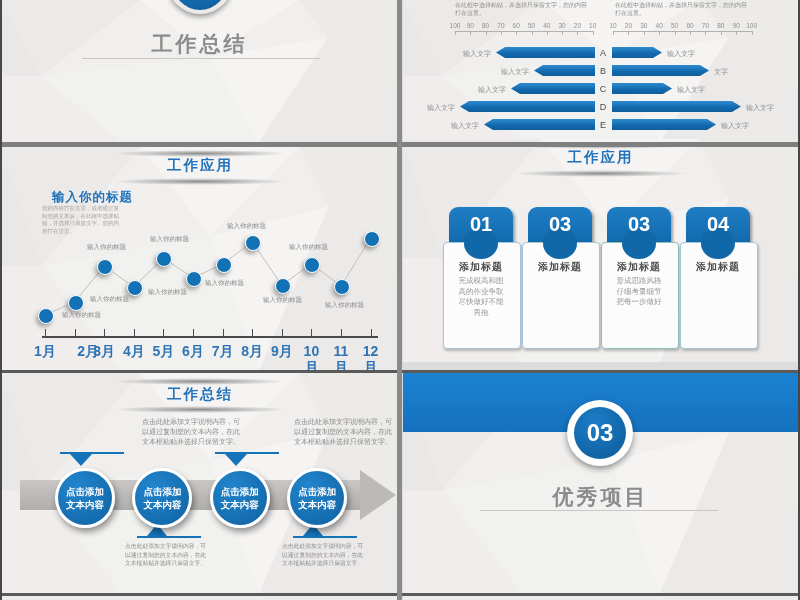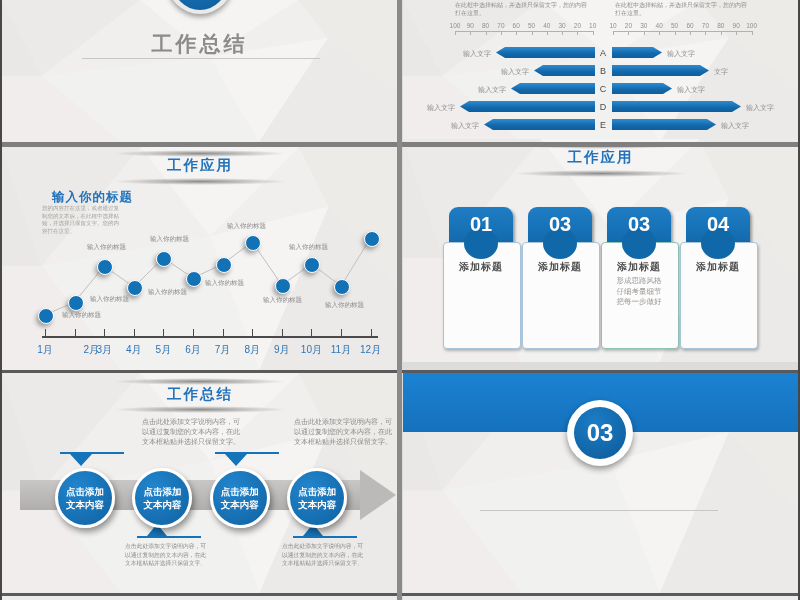--- a/index.html
+++ b/index.html
@@ -28,21 +28,21 @@
   .bar{position:absolute;height:11px;background:linear-gradient(180deg,#2e8bd0 0%,#1268ab 60%,#0f5e9c 100%);}
   .bar.left{clip-path:polygon(0 50%,9px 0,100% 0,100% 100%,9px 100%);}
   .bar.right{clip-path:polygon(0 0,calc(100% - 9px) 0,100% 50%,calc(100% - 9px) 100%,0 100%);}
   .rowletter{position:absolute;font-size:9px;color:#4a4a4a;text-align:center;}
   .barlabel{position:absolute;font-size:7px;color:#8f8f8f;white-space:nowrap;}
   
   .s3head{position:absolute;left:50px;top:42px;font-size:12.5px;font-weight:bold;color:#2273bb;letter-spacing:1px;margin:0;}
   .s3body{position:absolute;left:40px;top:58px;width:80px;font-size:5.5px;color:#a3a09c;line-height:7.5px;margin:0;}
   .dot{position:absolute;width:14px;height:14px;border-radius:50%;background:#1371b6;border:1px solid #fff;box-shadow:-2px 3px 4px rgba(90,90,90,.5);}
   .plabel{position:absolute;font-size:6.5px;color:#8a8a8a;white-space:nowrap;}
-  .mlabel{position:absolute;font-size:10px;font-weight:normal;color:#2e74b5;text-align:center;}
+  .mlabel{position:absolute;font-size:14px;font-weight:bold;color:#2e74b5;text-align:center;}
   .mtick{position:absolute;width:1px;height:7px;background:#4a4a4a;}
   .maxis{position:absolute;height:2px;background:#4a4a4a;}
   
   .tab{position:absolute;background:linear-gradient(180deg,#1f7dc4,#1067a9);border-radius:9px 9px 3px 3px;box-shadow:2px 2px 3px rgba(0,0,0,.35);}
   .bulge{position:absolute;border-radius:50%;background:#1168a9;}
   .card{position:absolute;background:#fcfcfc;border:1px solid #a9c4da;border-radius:4px;box-shadow:1px 2px 3px rgba(0,0,0,.25);}
   .card.teal{border-color:#8cc3b5;}
   .tabnum{position:absolute;color:#fff;font-weight:bold;font-size:20px;text-align:center;}
   .cardtitle{position:absolute;font-size:10px;font-weight:bold;color:#4f4f4f;text-align:center;letter-spacing:1px;}
   .carddesc{position:absolute;font-size:7.5px;color:#9b9894;line-height:10.5px;text-align:center;}
@@ -252,20 +252,21 @@
         </svg></div>
     <div class="swoosh" style="top:3px;"></div>
     <h2 class="band-title" style="top:9px;">工作应用</h2>
     <div class="swoosh" style="top:31px;"></div>
     <div id="cards" class="poly">
         <div class="tab" style="left: 46px; top: 68px; width: 64px; height: 42px;"></div>
         <div class="card" style="left: 40px; top: 103px; width: 76px; height: 105px;"></div>
         <div class="bulge" style="left: 61px; top: 89px; width: 34px; height: 31px;"></div>
         <div class="tabnum" style="left: 46px; top: 74px; width: 64px;">01</div>
         <div class="cardtitle" style="left: 40px; top: 121px; width: 76px;">添加标题</div>
+        <div class="carddesc" style="left: 55px; top: 137px; width: 46px;">完成模高和图高的作业争取尽快做好不能再拖</div>
         <div class="tab" style="left: 125px; top: 68px; width: 64px; height: 42px;"></div>
         <div class="card" style="left: 119px; top: 103px; width: 76px; height: 105px;"></div>
         <div class="bulge" style="left: 140px; top: 89px; width: 34px; height: 31px;"></div>
         <div class="tabnum" style="left: 125px; top: 74px; width: 64px;">03</div>
         <div class="cardtitle" style="left: 119px; top: 121px; width: 76px;">添加标题</div>
         <div class="tab" style="left: 204px; top: 68px; width: 64px; height: 42px;"></div>
         <div class="card teal" style="left: 198px; top: 103px; width: 76px; height: 105px;"></div>
         <div class="bulge" style="left: 219px; top: 89px; width: 34px; height: 31px;"></div>
         <div class="tabnum" style="left: 204px; top: 74px; width: 64px;">03</div>
         <div class="cardtitle" style="left: 198px; top: 121px; width: 76px;">添加标题</div>
@@ -325,20 +326,21 @@
           <polygon points="300,0 400,0 400,140 330,60" fill="#e9e7e5" opacity="0.6"></polygon>
           <polygon points="0,120 40,120 120,225 0,225" fill="#efedeb" opacity="0.7"></polygon>
           <polygon points="40,120 210,90 260,225 120,225" fill="#f3f2f0" opacity="0.55"></polygon>
           <polygon points="330,60 400,140 400,225 260,225" fill="#e7e5e3" opacity="0.5"></polygon>
           <polygon points="210,90 330,60 260,225" fill="#f8f7f6" opacity="0.6"></polygon>
           <polygon points="0,0 40,120 0,120" fill="#e4e2e0" opacity="0.5"></polygon>
         </svg></div>
     <div class="band"></div>
     <div class="ring" style="left:164px;top:27px;"></div>
     <div class="ring-inner" style="left:171px;top:34px;">03</div>
+    <h2 class="big-title" style="top:110px;">优秀项目</h2>
     <div class="thin-line" style="left:77px;top:137px;width:238px;"></div>
   </section>
 
   <div class="sliver" style="left:2px;top:596px;width:395px;"></div>
   <div class="sliver" style="left:403px;top:596px;width:395px;"></div>
   <div class="sep-h" style="top:142px;height:5px;"></div>
   <div class="sep-h" style="top:370px;height:3px;background:#5a5a5a;"></div>
   <div class="sep-h" style="top:593px;height:3px;background:#5a5a5a;"></div>
   <div class="sep-v" style="left:397px;"></div>
   <div class="edge" style="left:0;width:2px;"></div>

